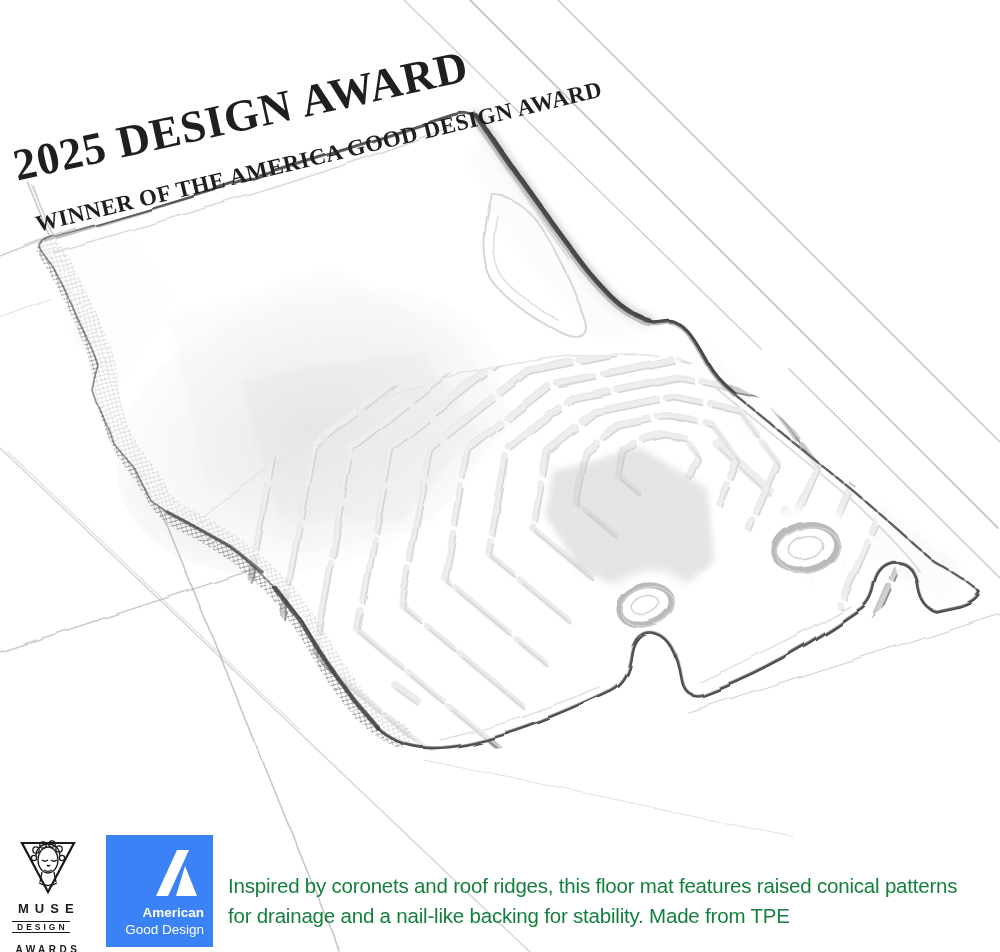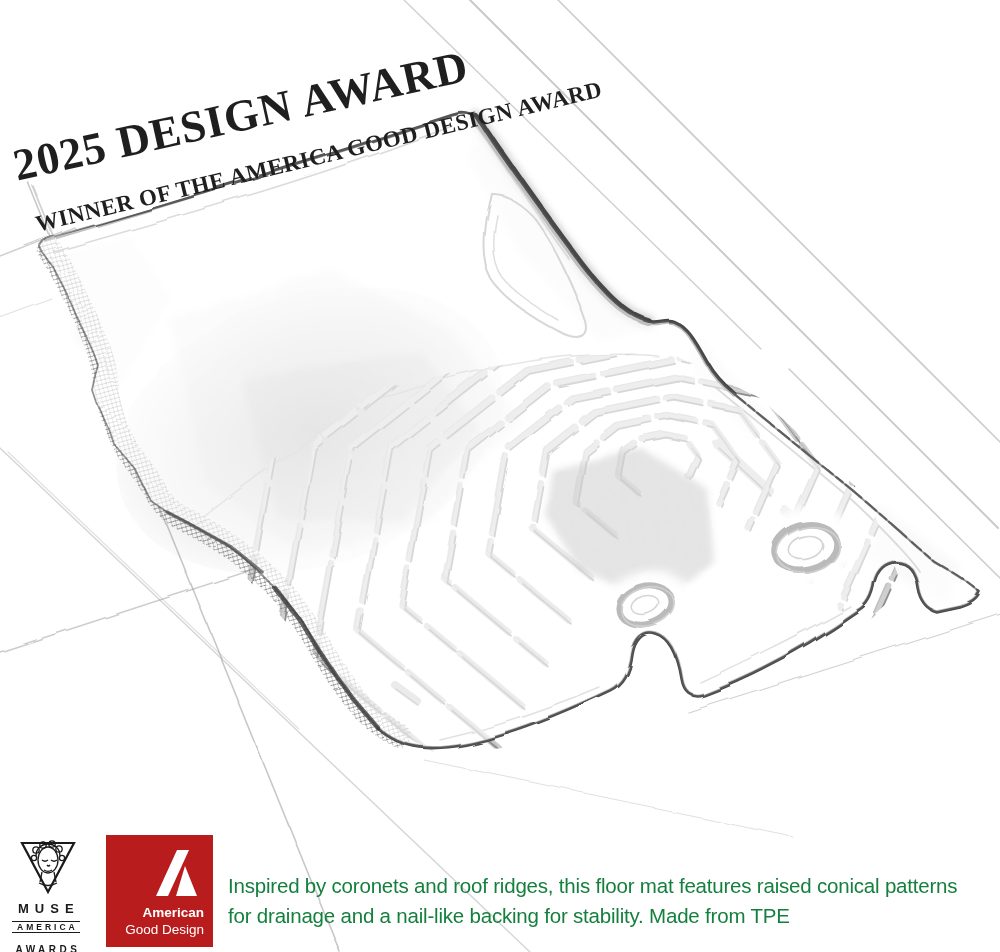--- a/index.html
+++ b/index.html
@@ -276,25 +276,25 @@
           <circle cx="50" cy="24" r="2.6"></circle>
         <path d="M30,26 q3,2.5 6,0"></path>
           <path d="M39,26 q3,2.5 6,0"></path>
         <path d="M35,31 q1.5,2 3,0"></path>
           <path d="M32,36 q4,2.6 8,0"></path>
         <path d="M30,38 L28,48 M42,38 L44,48"></path>
         <path d="M27,49 Q36,54 45,49"></path>
       </g>
     </svg>
     <span class="m-title">MUSE</span>
-    <span class="m-sub">AMERICA</span>
+    <span class="m-sub">DESIGN</span>
     <span class="m-sub2">AWARDS</span>
   </div>
 
-  <div class="agd" id="agd-box" style="background: #b91c1c; color: rgb(255, 255, 255);">
+  <div class="agd" id="agd-box" style="background: #3b82f6; color: rgb(255, 255, 255);">
     <svg width="107" height="112" viewBox="0 0 107 112">
       <polygon points="50,61 71,15 83,15 62,61" fill="#ffffff"></polygon>
       <polygon points="79,31 91,61 70,61" fill="#ffffff"></polygon>
     </svg>
     <div class="a-line1" id="agd-t1">American</div>
     <div class="a-line2" id="agd-t2">Good Design</div>
   </div>
 
   <div class="caption" style="color: #15803d;">Inspired by coronets and roof ridges, this floor mat features raised conical patterns for drainage and a nail-like backing for stability. Made from TPE</div>
 </div>

